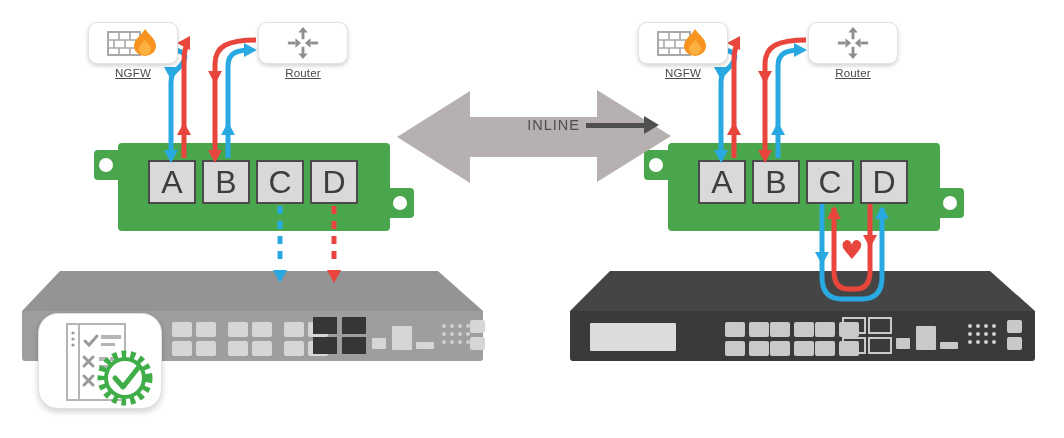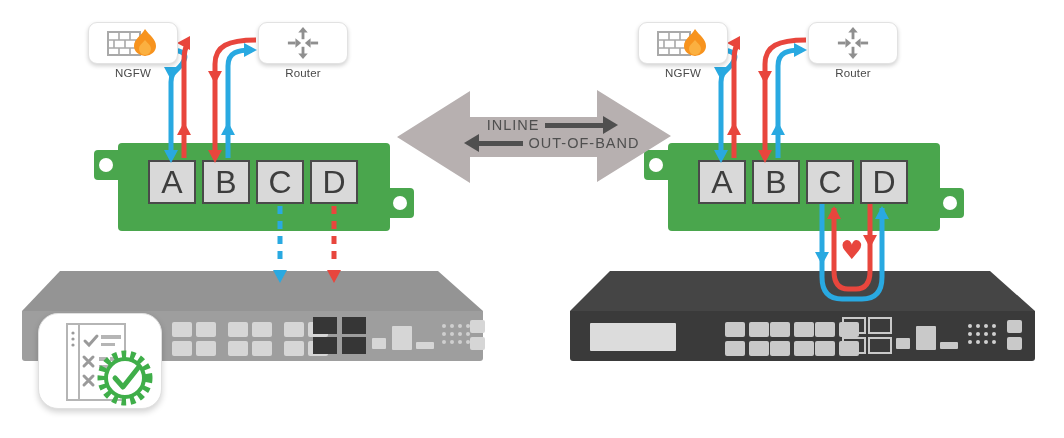--- a/index.html
+++ b/index.html
@@ -9,21 +9,21 @@
   }
   
   .card{
     position:absolute;width:88px;height:40px;background:#fff;
     border:1px solid #e2e2e2;border-radius:9px;
     box-shadow:0 2px 4px rgba(0,0,0,.18);
     display:flex;align-items:center;justify-content:center;z-index:10;
   }
   .card-label{
     position:absolute;top:44px;left:0;width:100%;text-align:center;
-    font-size:11.5px;color:#4a4a4a;letter-spacing:.2px;
+    font-size:11.5px;color:#4a4a4a;letter-spacing:.2px;text-decoration:underline;
   }
   
   .switch{position:absolute;width:272px;height:88px;background:var(--green);border-radius:4px;z-index:1;}
   .tab{position:absolute;width:26px;height:30px;background:var(--green);}
   .tab .hole{position:absolute;width:14px;height:14px;border-radius:50%;background:#fff;left:5px;top:8px;display:block;}
   .tab-l{left:-24px;top:7px;border-radius:4px 0 0 4px;}
   .tab-r{right:-24px;top:45px;border-radius:0 4px 4px 0;}
   .ports{position:absolute;left:30px;top:17px;display:flex;gap:6px;}
   .port{
     width:48px;height:44px;background:#d9d9d9;border:2px solid #4a4a4a;box-sizing:border-box;
@@ -52,21 +52,21 @@
   .dots{position:absolute;display:grid;grid-template-columns:4px 4px;grid-auto-rows:4px;gap:4px;}
   .dots i{display:block;width:4px;height:4px;border-radius:50%;background:#cfcfcf;}
   .stack2{position:absolute;display:flex;flex-direction:column;gap:4px;}
   .stack2 i{display:block;width:15px;height:13px;border-radius:2px;}
   .appliance-light .stack2 i{background:#d6d6d6;}
   .appliance-dark .stack2 i{background:#c9c9c9;}
   .lcd{position:absolute;left:20px;top:12px;width:86px;height:28px;background:#dcdcdc;border-radius:1px;}
   
   .mode-text{
     position:absolute;left:446px;top:117px;width:212px;z-index:10;
-    display:flex;flex-direction:column;align-items:center;gap:2px;
+    display:flex;flex-direction:row;align-items:center;gap:2px;
     color:var(--arrow_text);font-size:14.5px;letter-spacing:1px;font-weight:500;justify-content:flex-end;
   }
   .mode-row{display:flex;align-items:center;gap:6px;}
   .harrow{position:relative;display:inline-block;height:5px;background:var(--arrow_text);}
   .harrow-right{width:58px;margin-right:14px;}
   .harrow-right::after{
     content:"";position:absolute;right:-15px;top:-6.5px;
     border-left:15px solid var(--arrow_text);border-top:9px solid transparent;border-bottom:9px solid transparent;
   }
   .harrow-left{width:44px;margin-left:14px;}
@@ -151,24 +151,20 @@
       <polygon class="ah-red" points="863,235 877,235 870,248"></polygon>
       <polygon class="ah-red" points="827,219 841,219 834,206"></polygon>
       <text class="heart" x="852" y="259" text-anchor="middle">♥</text>
     </g>
   </svg>
 
   <div class="mode-text">
     <div class="mode-row">
       <span>INLINE</span>
       <span class="harrow harrow-right"></span>
-    </div>
-    <div class="mode-row">
-      <span class="harrow harrow-left"></span>
-      <span>OUT-OF-BAND</span>
     </div>
   </div>
 
   <div class="card" style="left:88px;top:22px;">
     <svg width="56" height="32" viewBox="0 0 56 32">
       <rect x="3" y="5" width="32" height="23" fill="#fff" stroke="#a9a9a9" stroke-width="2"></rect>
       <path d="M3 13 H35 M3 21 H35 M14 5 V13 M25 5 V13 M9 13 V21 M20 13 V21 M31 13 V21 M14 21 V28 M25 21 V28" stroke="#a9a9a9" stroke-width="1.6" fill="none"></path>
       <path d="M40 2 C36 9 29 12 29 19 a11 10 0 0 0 22 0 C51 12 45 9 40 2 Z" fill="#f7931e"></path>
       <path d="M40 13 c-3 4-6 5-6 9 a6 6 0 0 0 12 0 c0-4-3-5-6-9 z" fill="#fbb040"></path>
     </svg>

